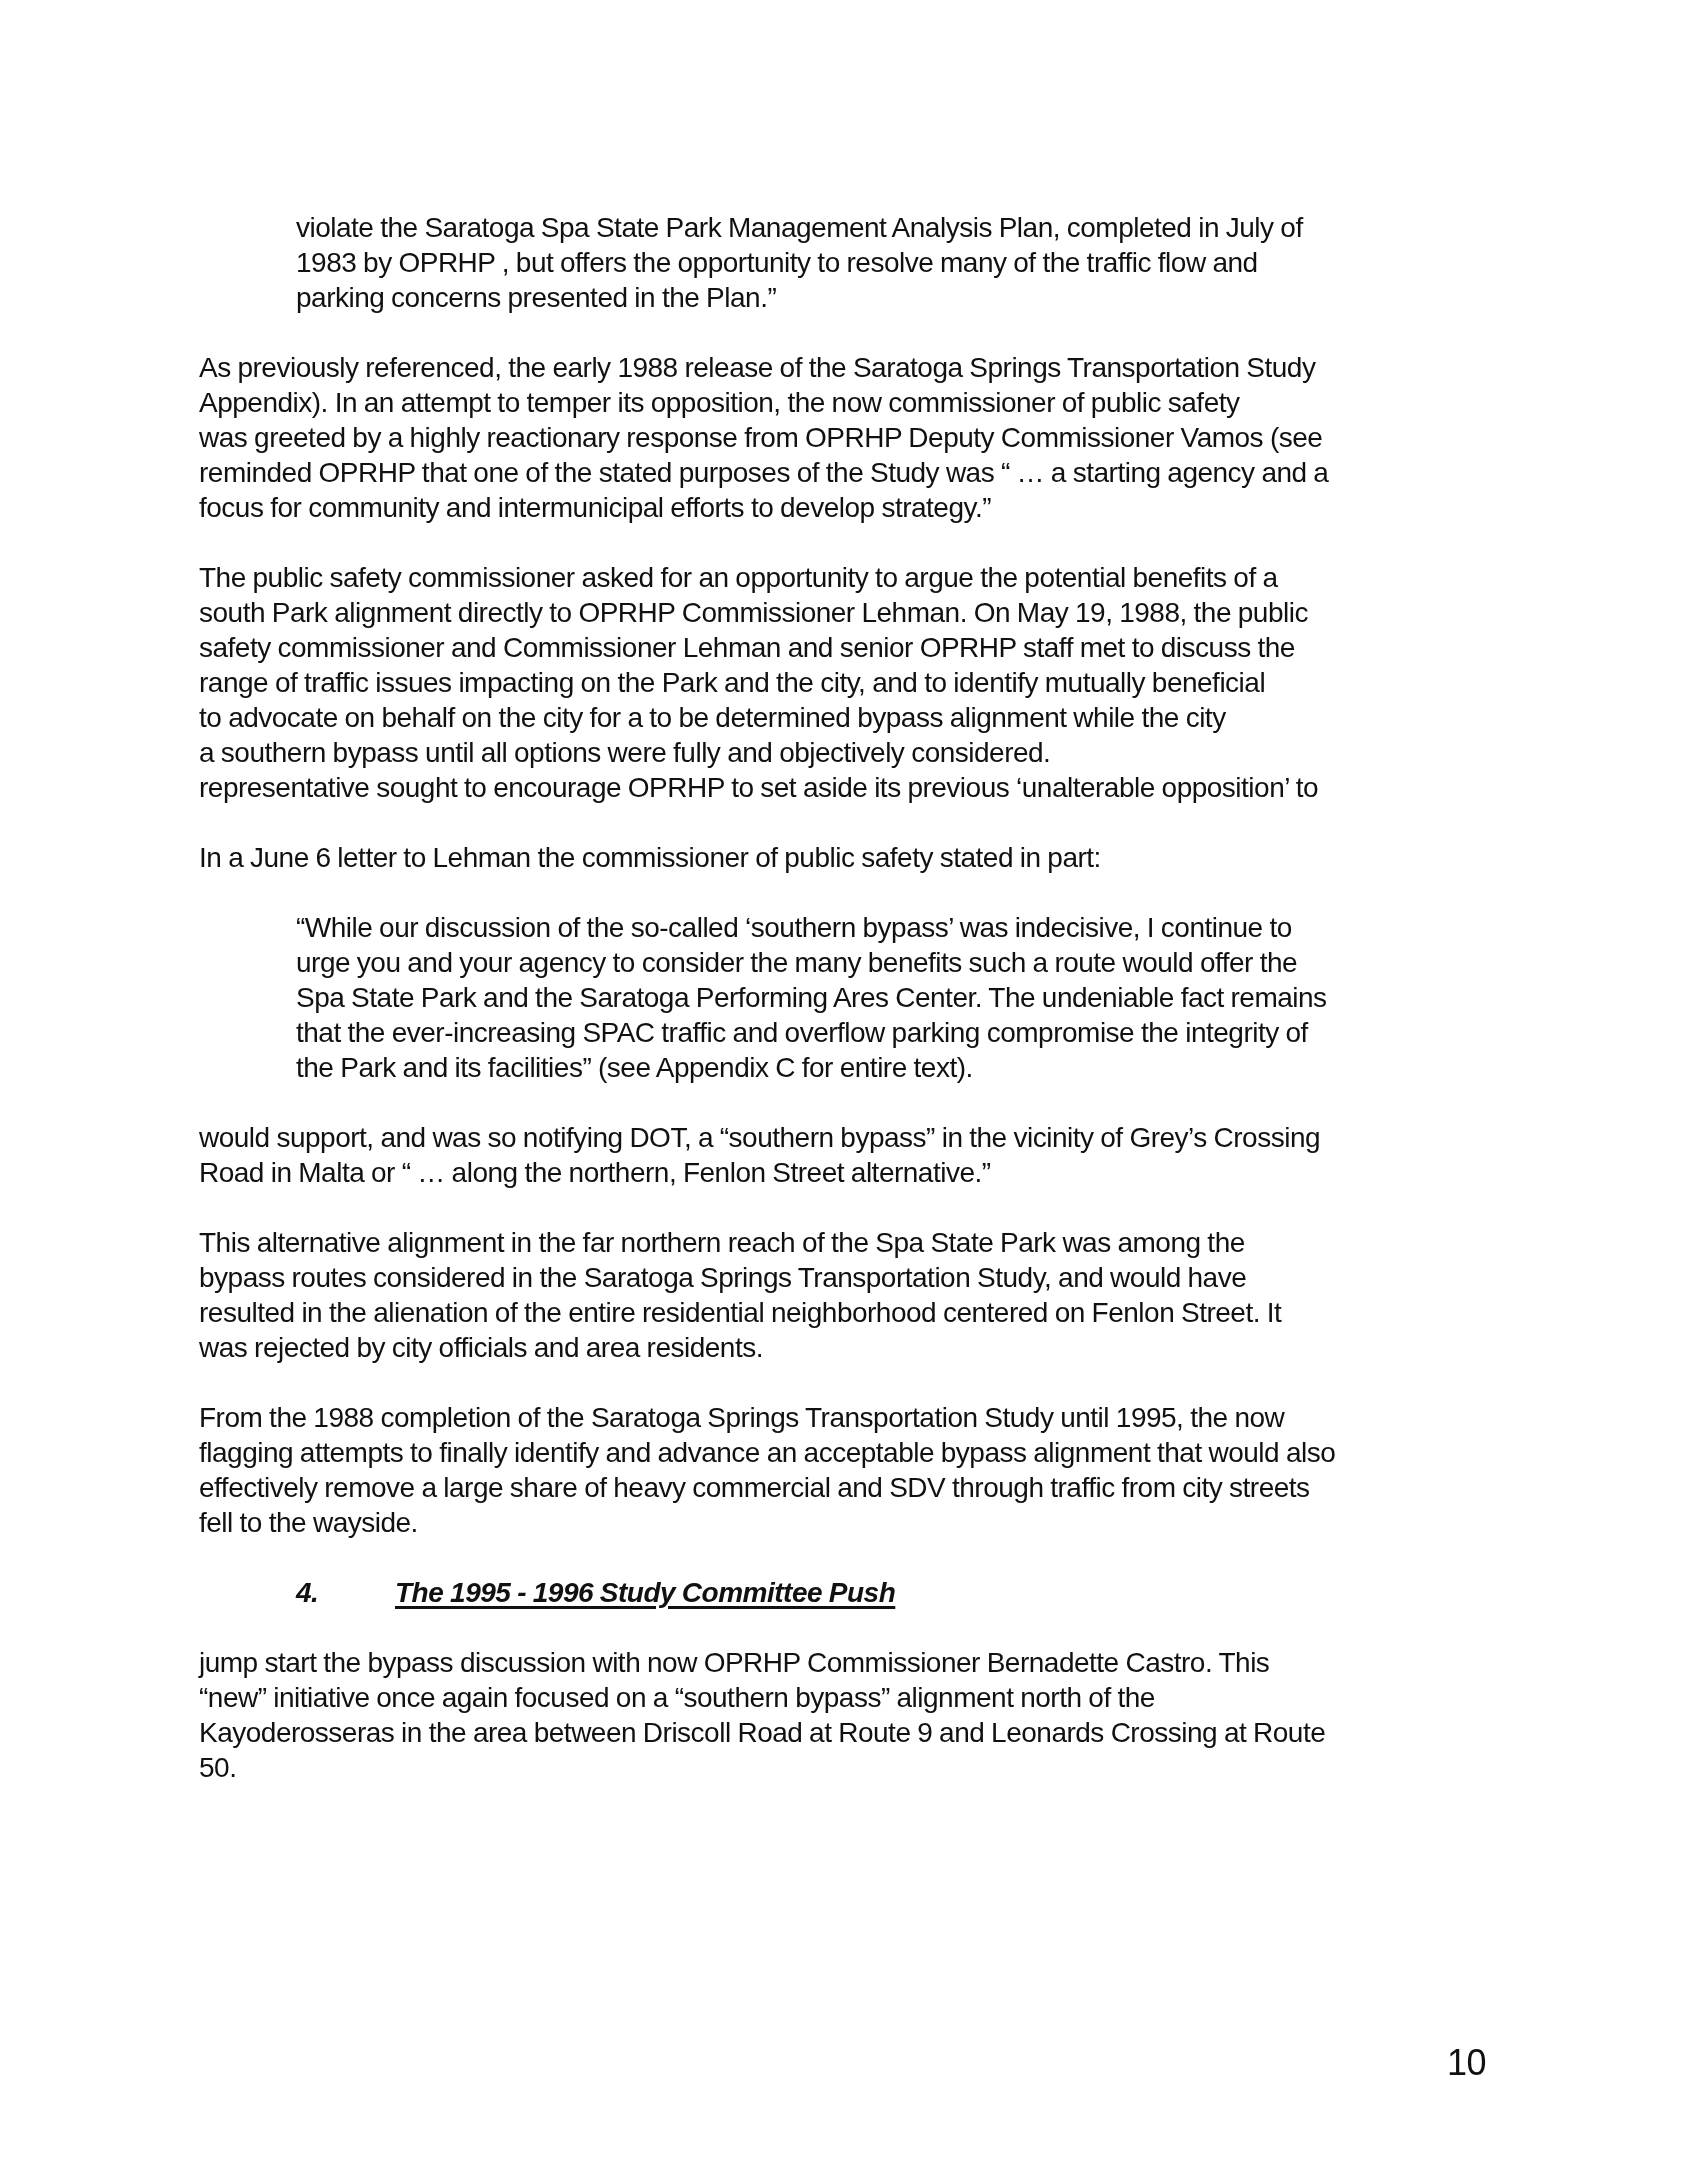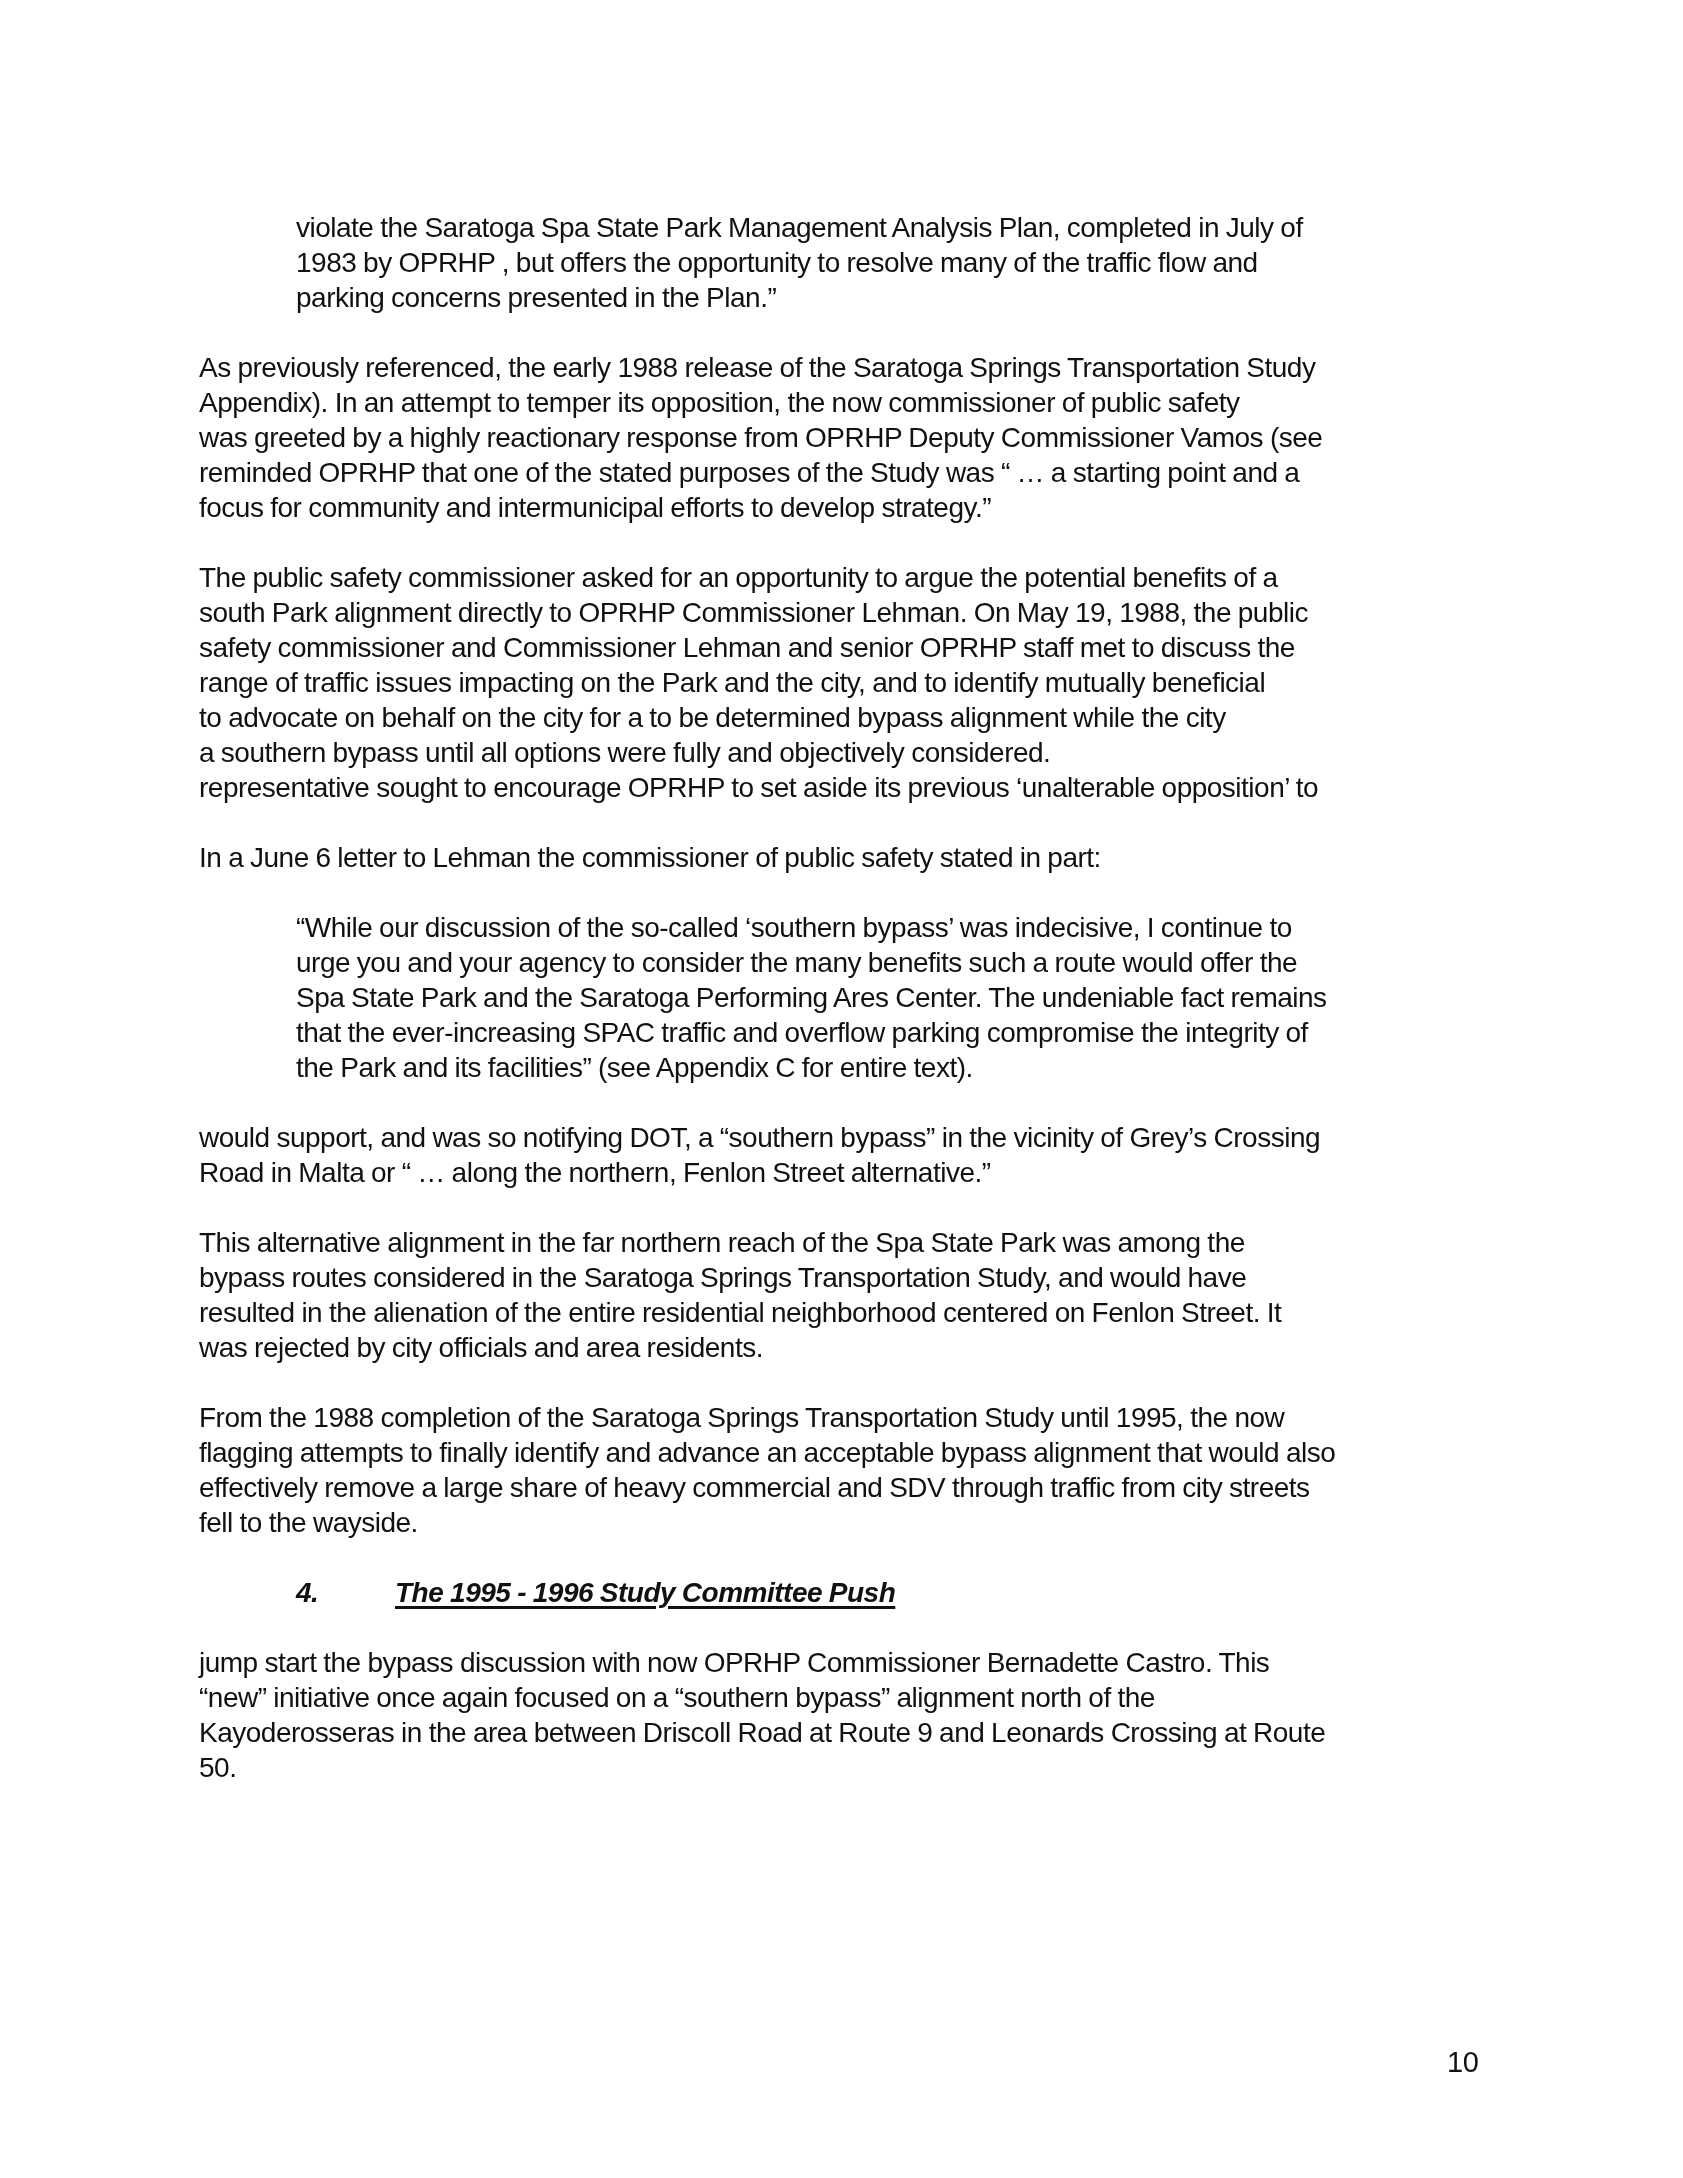--- a/index.html
+++ b/index.html
@@ -55,42 +55,42 @@
     }
     .heading .title {
       text-decoration: underline;
       text-decoration-thickness: 3px;
       text-underline-offset: 4px;
     }
     .page-number {
       position: absolute;
       left: 1447px;
       top: 2033px;
-      font-size: 29px;
+      font-size: 36px;
       line-height: 35px;
       letter-spacing: -0.5px;
     }
   </style>
 </head>
 <body>
 
 <div class="page">
   <div class="content">
 
     <div class="para quote">
       <span class="line">violate the Saratoga Spa State Park Management Analysis Plan, completed in July of</span>
       <span class="line">1983 by OPRHP , but offers the opportunity to resolve many of the traffic flow and</span>
       <span class="line">parking concerns presented in the Plan.”</span>
     </div>
 
     <div class="para">
       <span class="line">As previously referenced, the early 1988 release of the Saratoga Springs Transportation Study</span>
       <span class="line">Appendix).  In an attempt to temper its opposition, the now commissioner of public safety</span>
       <span class="line">was greeted by a highly reactionary response from OPRHP Deputy Commissioner Vamos (see</span>
-      <span class="line">reminded OPRHP that one of the stated purposes of the Study was “ … a starting point and a</span>
+      <span class="line">reminded OPRHP that one of the stated purposes of the Study was “ … a starting agency and a</span>
       <span class="line">focus for community and intermunicipal efforts to develop strategy.”</span>
     </div>
 
     <div class="para">
       <span class="line">The public safety commissioner asked for an opportunity to argue the potential benefits of a</span>
       <span class="line">south Park alignment directly to OPRHP Commissioner Lehman.  On May 19, 1988, the public</span>
       <span class="line">safety commissioner and Commissioner Lehman and senior OPRHP staff met to discuss the</span>
       <span class="line">range of traffic issues impacting on the Park and the city, and to identify mutually beneficial</span>
       <span class="line">to advocate on behalf on the city for a to be determined bypass alignment while the city</span>
       <span class="line">a southern bypass until all options were fully and objectively considered.</span>

